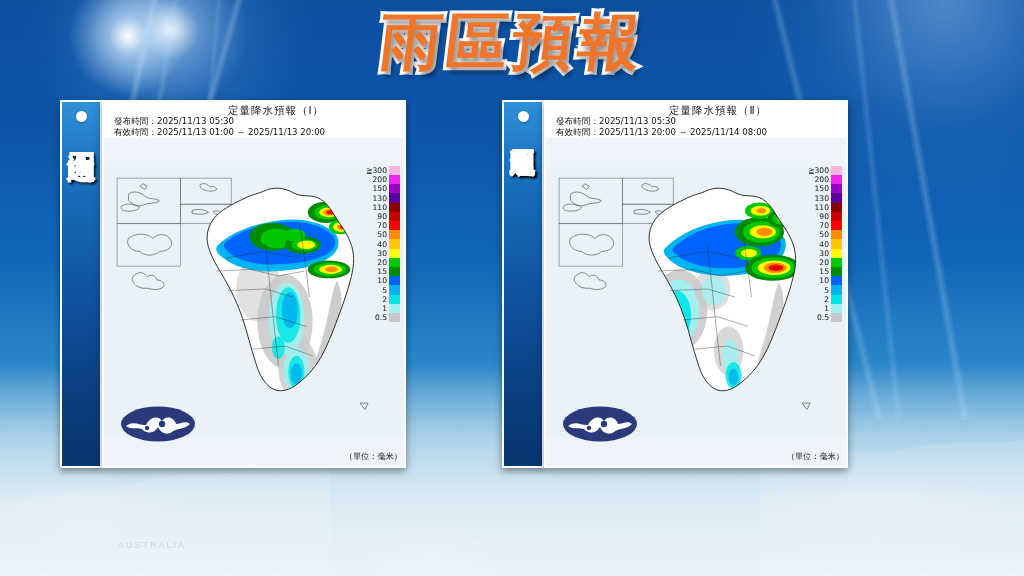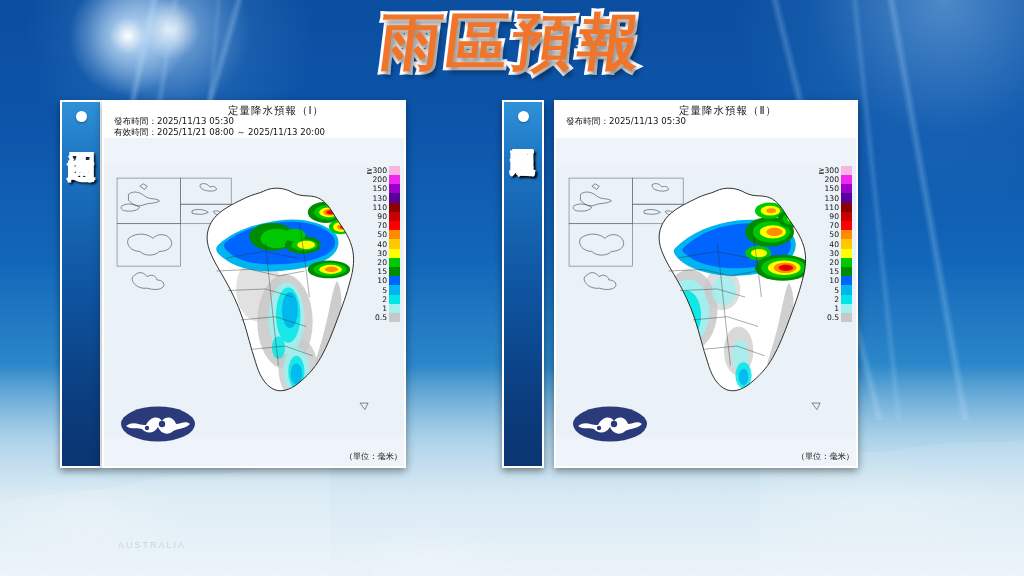--- a/index.html
+++ b/index.html
@@ -80,21 +80,21 @@
     -webkit-text-stroke:6px #ffffff;
     paint-order:stroke fill;
     text-shadow:4px 5px 5px rgba(0,0,0,.45);
     transform:skewX(-7deg);
     line-height:1.1;
   }
 
   
   .panel { position:absolute; top:100px; display:flex; z-index:5; }
   .panel-left  { left:60px; }
-  .panel-right { left:502px;gap:10px; }
+  .panel-right { left:502px; }
 
   .daytag {
     width:42px; height:368px;
     background:linear-gradient(180deg,#1f7fd0 0%, #1768b9 20%, #0f539f 52%, #0b3f80 80%, #0a3straight 100%);
     background:linear-gradient(180deg,#2f91d8 0%, #1b72c0 18%, #0f55a2 50%, #0b3d7e 82%, #0a3570 100%);
     border:2px solid #ffffff;
     box-shadow:0 3px 7px rgba(0,0,0,.45);
     display:flex; flex-direction:column; align-items:center;
     padding-top:9px; gap:3px;
     position:relative;
@@ -199,21 +199,21 @@
 
     <div class="daytag">
       <div class="dot"></div>
       <div class="vtext">週四白天</div>
     </div>
 
     <div class="card">
       <div class="card-head">
         <div class="qpf-title">定量降水預報（Ⅰ）</div>
         <div class="meta">發布時間：2025/11/13 05:30</div>
-        <div class="meta">有效時間：2025/11/21 08:00 ～ 2025/11/13 20:00</div>
+        <div class="meta">有效時間：2025/11/13 01:00 ～ 2025/11/13 20:00</div>
       </div>
 
       <div class="card-body">
         <svg class="map-svg" viewBox="0 0 368 332" preserveAspectRatio="xMidYMid meet">
           <rect x="0" y="0" width="368" height="332" fill="#eaf2f8"></rect>
           <g stroke="#5a6a78" stroke-width="0.7" fill="none">
             <rect x="16" y="14" width="78" height="56"></rect>
             <rect x="94" y="14" width="62" height="32"></rect>
             <rect x="94" y="46" width="62" height="24"></rect>
             <rect x="16" y="70" width="78" height="52"></rect>
@@ -393,20 +393,21 @@
 
     <div class="daytag daytag-right">
       <div class="dot"></div>
       <div class="vtext">週四晚至週五晨</div>
     </div>
 
     <div class="card">
       <div class="card-head">
         <div class="qpf-title">定量降水預報（Ⅱ）</div>
         <div class="meta">發布時間：2025/11/13 05:30</div>
+        <div class="meta">有效時間：2025/11/13 20:00 ～ 2025/11/14 08:00</div>
       </div>
 
       <div class="card-body">
         <svg class="map-svg" viewBox="0 0 368 332" preserveAspectRatio="xMidYMid meet">
           <rect x="0" y="0" width="368" height="332" fill="#eaf2f8"></rect>
           <g stroke="#5a6a78" stroke-width="0.7" fill="none">
             <rect x="16" y="14" width="78" height="56"></rect>
             <rect x="94" y="14" width="62" height="32"></rect>
             <rect x="94" y="46" width="62" height="24"></rect>
             <rect x="16" y="70" width="78" height="52"></rect>

